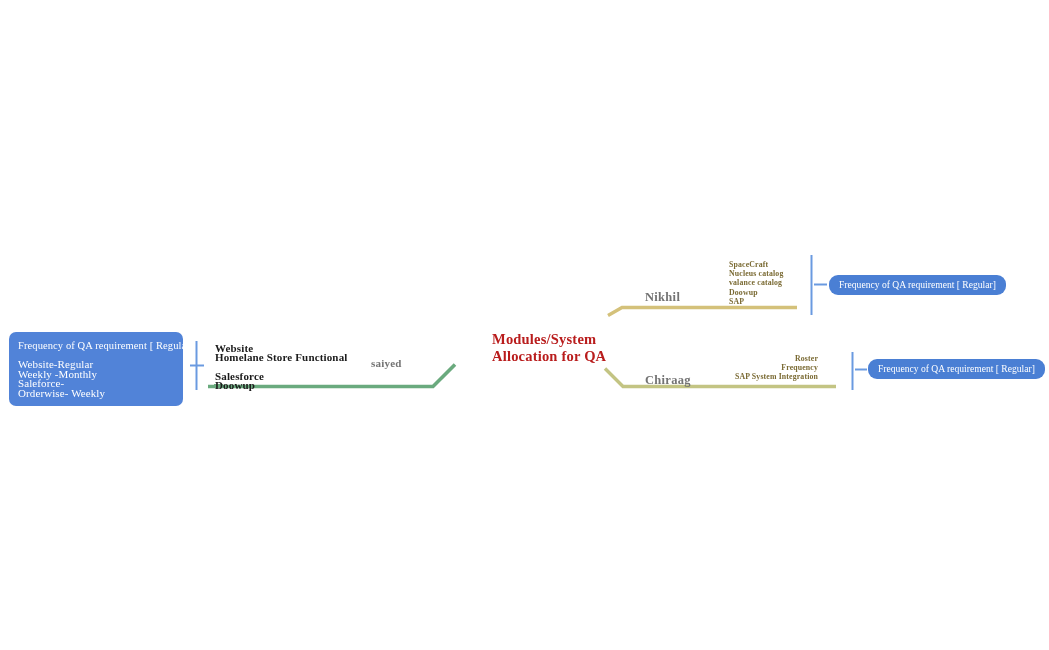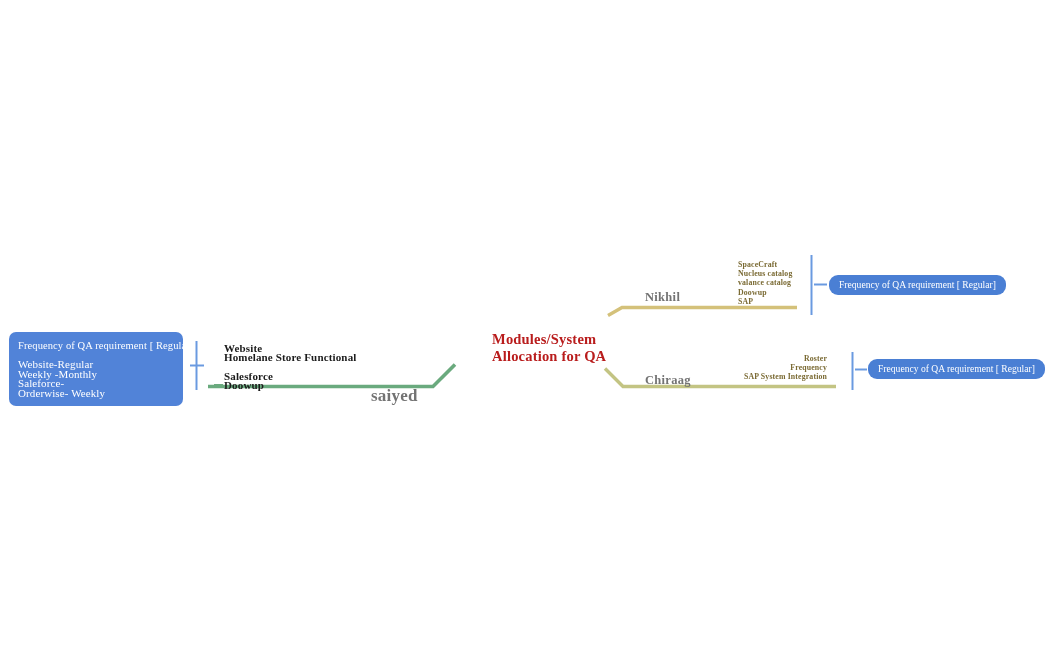--- a/index.html
+++ b/index.html
@@ -74,21 +74,21 @@
   
   .txtgrp {
     position: absolute;
     color: #1b1b1b;
     font-weight: bold;
     font-size: 11px;
     line-height: 9.4px;
     letter-spacing: 0.15px;
     white-space: nowrap;
   }
-  .txtgrp div { white-space: nowrap; margin-left: 9px; }
+  .txtgrp div { white-space: nowrap; }
 
   .grp-saiyed-a { left: 215px; top: 344px; }
   .grp-saiyed-b { left: 215px; top: 372px; }
 
   .grp-nikhil-items {
     left: 729px; top: 260px;
     color: #7a6a33;
     font-size: 7.8px;
     line-height: 9.2px;
   }
@@ -102,22 +102,22 @@
 
   
   .branch-name {
     position: absolute;
     font-family: "Liberation Serif", serif;
     font-weight: bold;
     color: #737373;
     white-space: nowrap;
   }
   .name-saiyed {
-    left: 371px; top: 386px;
-    font-size: 17px;
+    left: 371px; top: 357px;
+    font-size: 11px;
     letter-spacing: 0.2px;
   }
   .name-nikhil {
     left: 645px; top: 290px;
     font-size: 12.5px;
     letter-spacing: 0.3px;
   }
   .name-chiraag {
     left: 645px; top: 365px;
     font-size: 12.5px;

